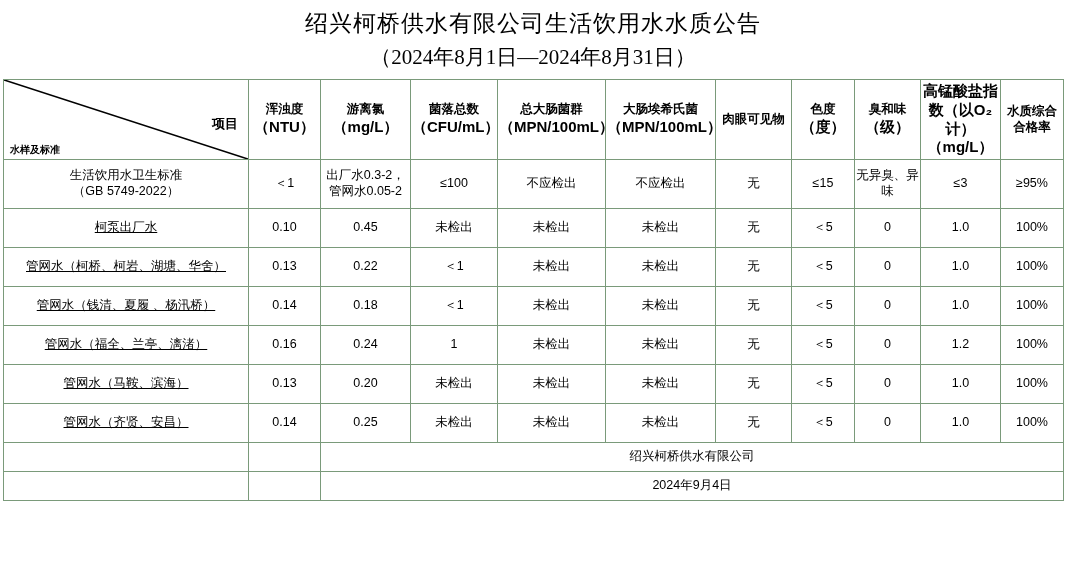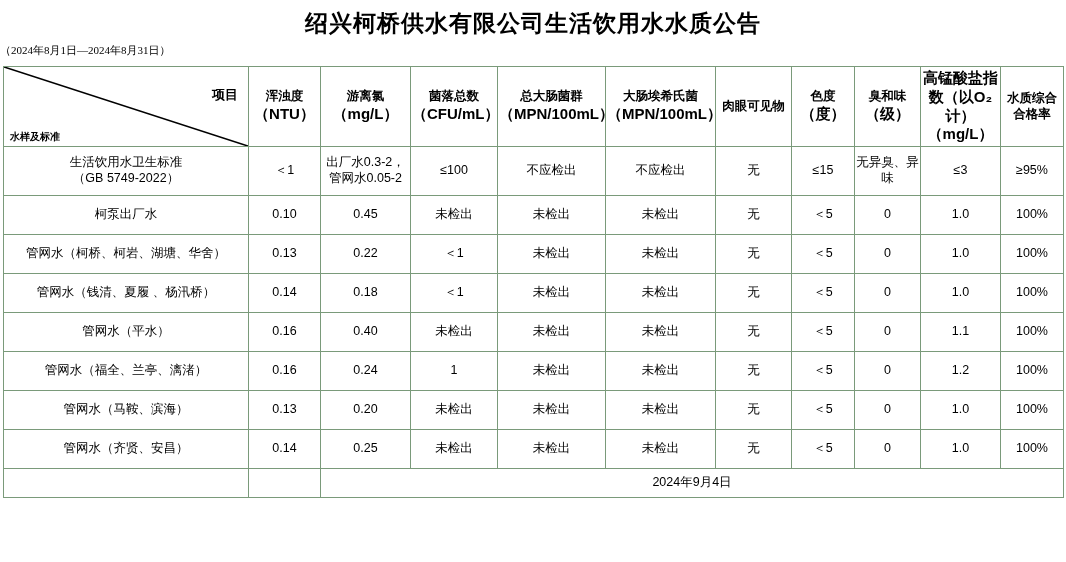--- a/index.html
+++ b/index.html
@@ -16,29 +16,29 @@
   }
   .page {
     position: relative;
     width: 1066px;
     height: 562px;
     box-sizing: border-box;
   }
   .title {
     text-align: center;
     font-size: 23px;
-    font-weight: bold;
+    font-weight: normal;
     letter-spacing: 1px;
     padding-top: 8px;
     padding-bottom: 4px;
     font-family: "Liberation Serif", "DejaVu Serif", serif;
   }
   .subtitle {
-    text-align: left;
-    font-size: 11px;
+    text-align: center;
+    font-size: 21px;
     padding-bottom: 8px;
     font-family: "Liberation Serif", "DejaVu Serif", serif;
   }
   table.main {
     border-collapse: collapse;
     width: 1060px;
     margin-left: 3px;
     table-layout: fixed;
   }
   table.main td, table.main th {
@@ -70,29 +70,30 @@
   .corner .diag svg { display:block; width:100%; height:100%; }
   .corner .lbl-left {
     position: absolute;
     left: 6px;
     bottom: 3px;
     font-size: 10px;
   }
   .corner .lbl-right {
     position: absolute;
     right: 10px;
-    top: 20px;
+    top: 36px;
     font-size: 13px;
   }
   .std-row td {
     height: 44px;
   }
   .name-cell {
     font-size: 13.5px;
     height: 34px;
+    text-decoration: underline;
   }
   .std-name {
     font-size: 13.5px;
     line-height: 1.3;
   }
   .small2 {
     font-size: 11.5px;
     line-height: 1.3;
   }
   .footnote {
@@ -237,33 +238,20 @@
         <td>＜1</td>
         <td>未检出</td>
         <td>未检出</td>
         <td>无</td>
         <td>＜5</td>
         <td>0</td>
         <td>1.0</td>
         <td>100%</td>
       </tr>
 
-      <tr>
-        <td class="name-cell">管网水（平水）</td>
-        <td>0.16</td>
-        <td>0.40</td>
-        <td>未检出</td>
-        <td>未检出</td>
-        <td>未检出</td>
-        <td>无</td>
-        <td>＜5</td>
-        <td>0</td>
-        <td>1.1</td>
-        <td>100%</td>
-      </tr>
 
       <tr>
         <td class="name-cell">管网水（福全、兰亭、漓渚）</td>
         <td>0.16</td>
         <td>0.24</td>
         <td>1</td>
         <td>未检出</td>
         <td>未检出</td>
         <td>无</td>
         <td>＜5</td>
@@ -294,20 +282,25 @@
         <td>未检出</td>
         <td>未检出</td>
         <td>无</td>
         <td>＜5</td>
         <td>0</td>
         <td>1.0</td>
         <td>100%</td>
       </tr>
 
 
+      <tr>
+        <td class="blank-cell">&nbsp;</td>
+        <td class="blank-cell">&nbsp;</td>
+        <td class="sign-cell" colspan="9">绍兴柯桥供水有限公司</td>
+      </tr>
 
       <tr>
         <td class="blank-cell">&nbsp;</td>
         <td class="blank-cell">&nbsp;</td>
         <td class="sign-cell" colspan="9">2024年9月4日</td>
       </tr>
     </tbody>
   </table>
 </div>
 

